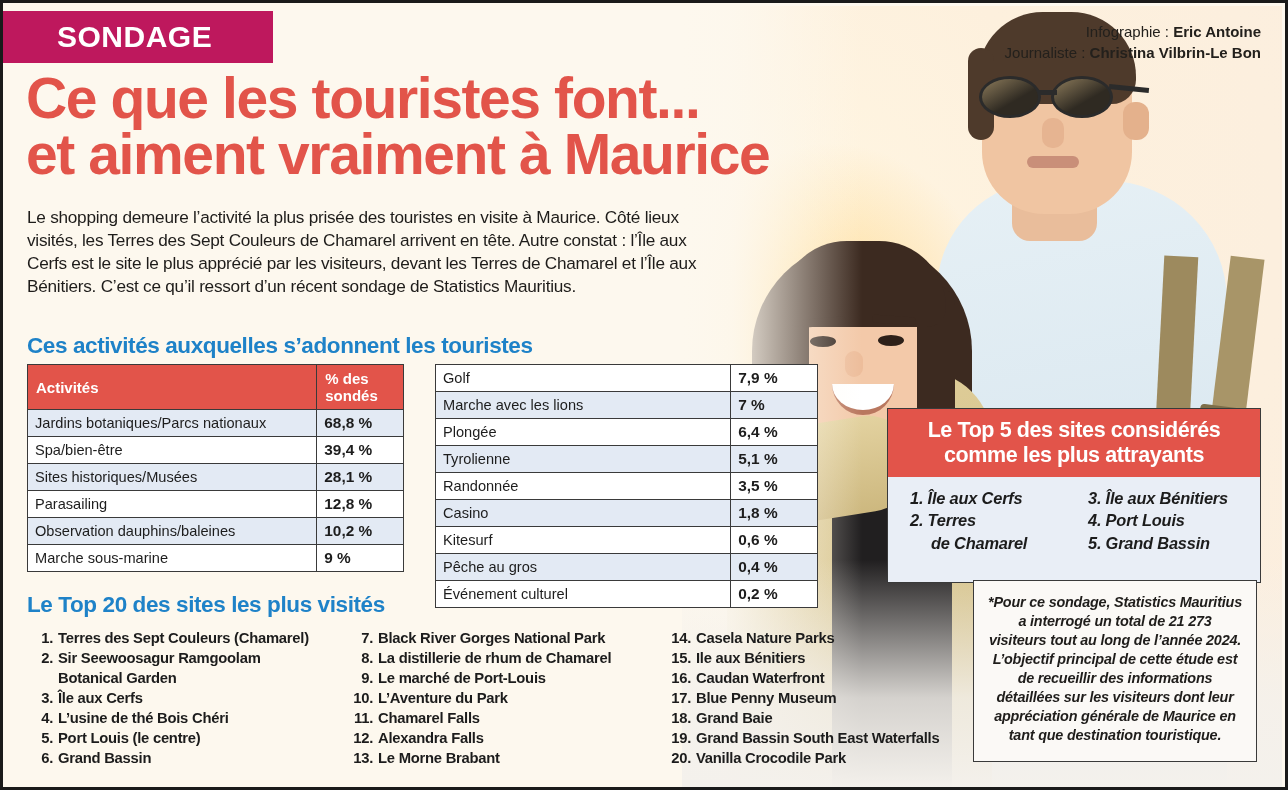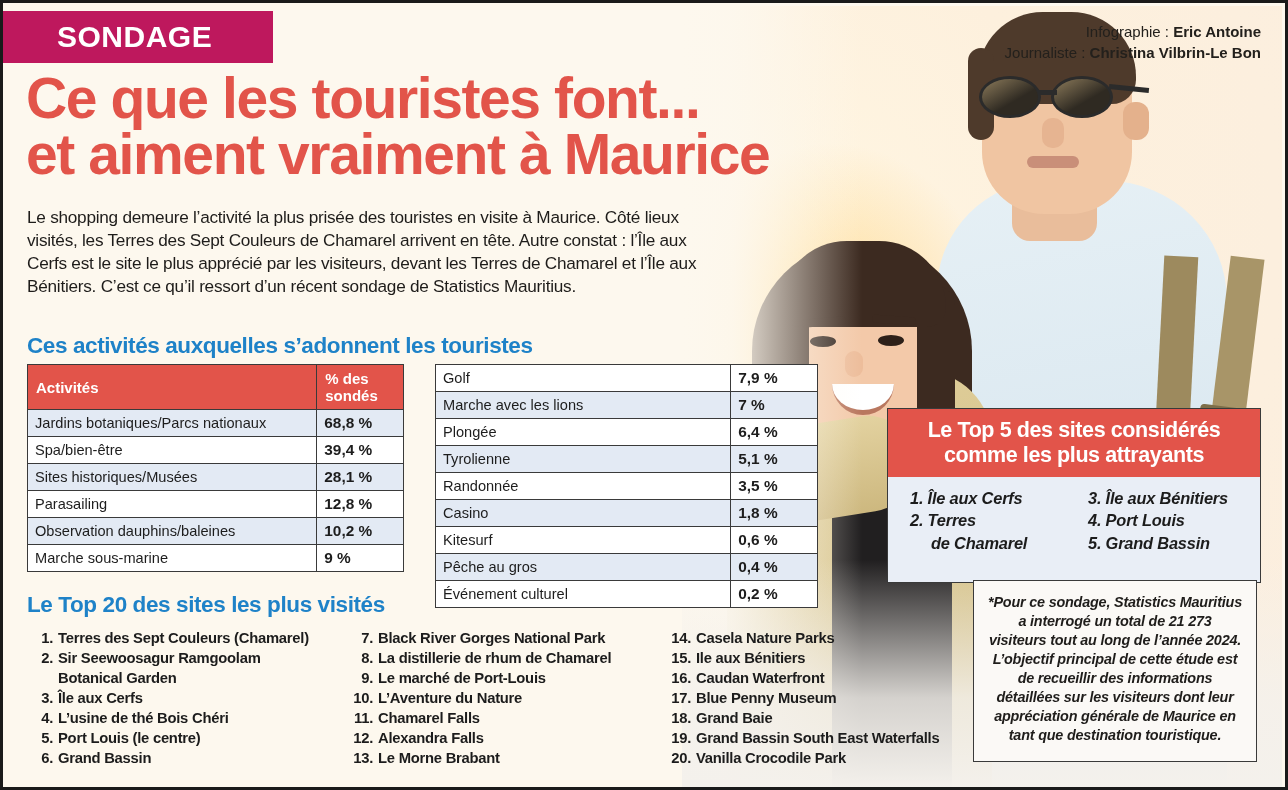--- a/index.html
+++ b/index.html
@@ -452,21 +452,21 @@
             <li>
               <span class="n">8.</span>
               <span class="t">La distillerie de rhum de Chamarel</span>
             </li>
             <li>
               <span class="n">9.</span>
               <span class="t">Le marché de Port-Louis</span>
             </li>
             <li>
               <span class="n">10.</span>
-              <span class="t">L’Aventure du Nature</span>
+              <span class="t">L’Aventure du Park</span>
             </li>
             <li>
               <span class="n">11.</span>
               <span class="t">Chamarel Falls</span>
             </li>
             <li>
               <span class="n">12.</span>
               <span class="t">Alexandra Falls</span>
             </li>
             <li>

